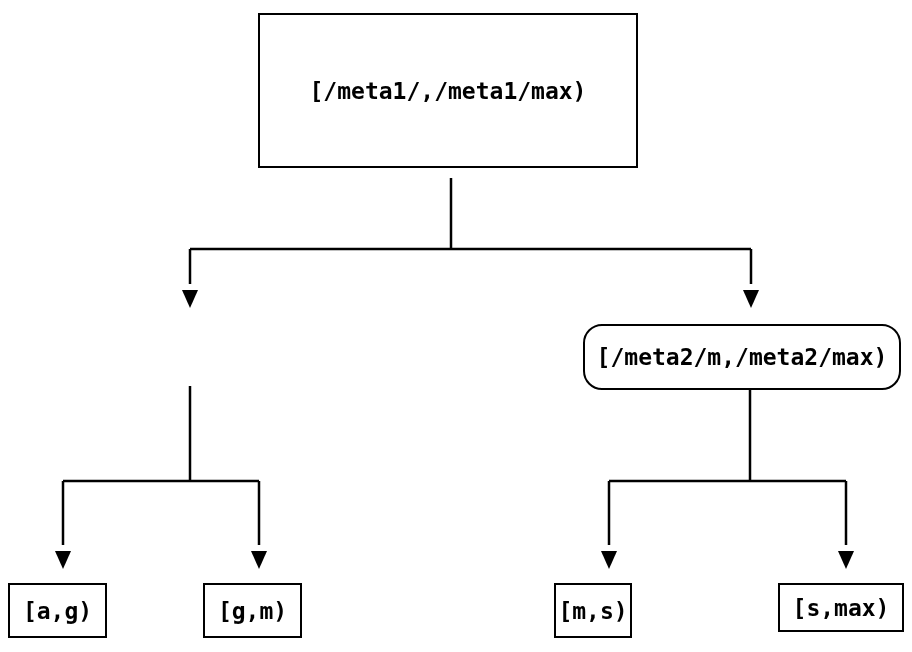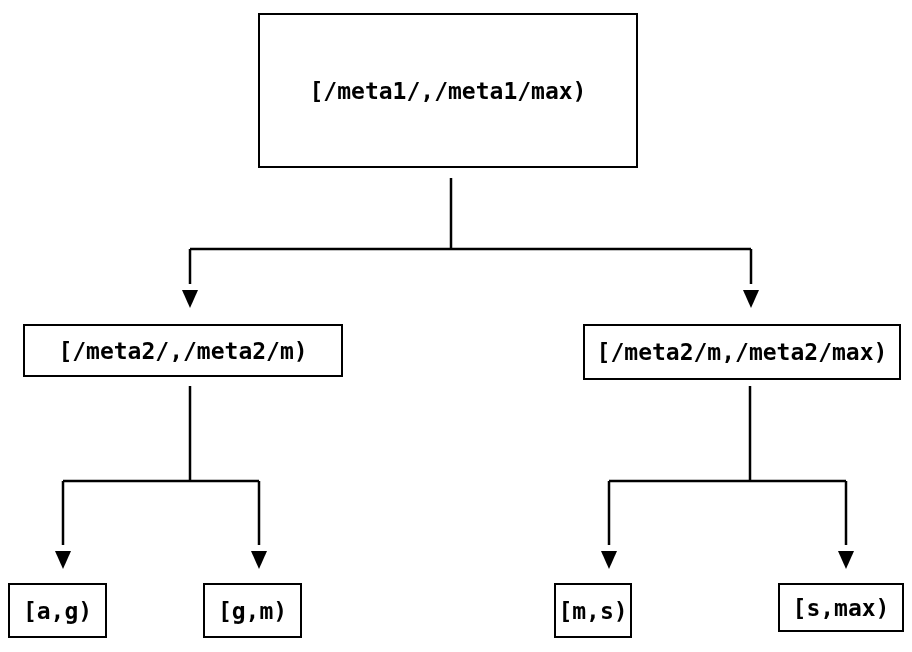--- a/index.html
+++ b/index.html
@@ -39,21 +39,21 @@
     display: flex;
     align-items: center;
     justify-content: center;
     font-size: 23px;
     font-weight: bold;
     color: #000000;
     white-space: nowrap;
   }
   .node-root       { left: 258px; top: 13px;  width: 380px; height: 155px; }
   .node-meta2-low  { left: 23px;  top: 324px; width: 320px; height: 53px;  }
-  .node-meta2-high { left: 583px; top: 324px; width: 318px; height: 56px;  }
+  .node-meta2-high { left: 583px; top: 324px; width: 318px; height: 66px; border-radius: 19px;  }
   .node-leaf-ag    { left: 8px;   top: 583px; width: 99px;  height: 55px;  }
   .node-leaf-gm    { left: 203px; top: 583px; width: 99px;  height: 55px;  }
   .node-leaf-ms    { left: 554px; top: 583px; width: 78px;  height: 55px;  }
   .node-leaf-smax  { left: 778px; top: 583px; width: 126px; height: 49px;  }
 </style>
 </head>
 <body>
 
 <div class="canvas">
 
@@ -84,23 +84,20 @@
       <path d="M846 481 V545"></path>
       <polygon points="601,551 617,551 609,569"></polygon>
       <polygon points="838,551 854,551 846,569"></polygon>
     </g>
   </svg>
 
   <div class="node node-root">
     <span>[/meta1/,/meta1/max)</span>
   </div>
 
-  <div class="node node-meta2-low">
-    <span>[/meta2/,/meta2/m)</span>
-  </div>
 
   <div class="node node-meta2-high">
     <span>[/meta2/m,/meta2/max)</span>
   </div>
 
   <div class="node node-leaf-gm">
     <span>[g,m)</span>
   </div>
 
   <div class="node node-leaf-ag">

